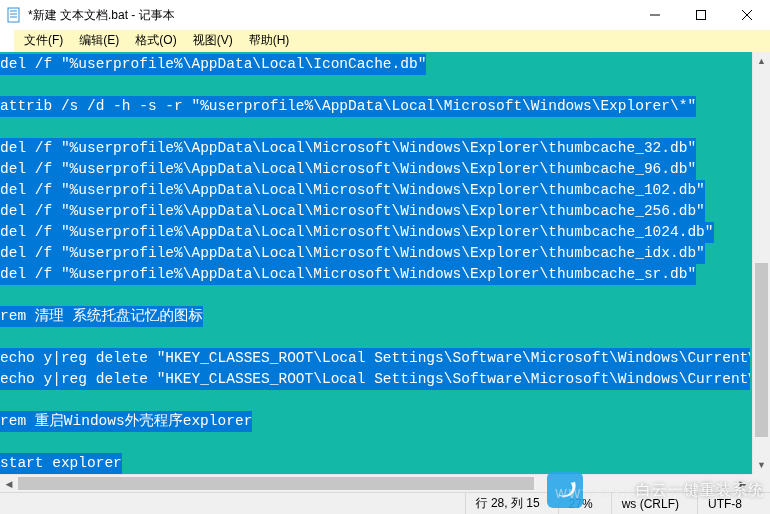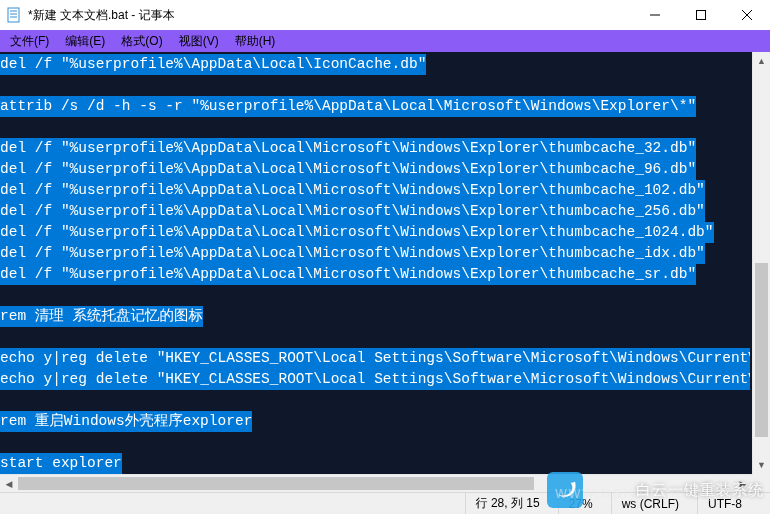--- a/index.html
+++ b/index.html
@@ -36,36 +36,37 @@
   .title-btn {
     width: 46px; height: 30px;
     display: flex; align-items: center; justify-content: center;
     font-size: 10px; color: #000;
   }
   .title-btn.close svg line { stroke: #000; }
   .title-btn svg { display:block; }
   
   .menubar {
     height: 22px;
-    display: flex; align-items: center;
-    background: #8b5cf6;
+    display: flex; 
+    background: #fef9c3;
     padding-left: 2px;
     border-top: 0;
+    margin-left: 14px;
   }
   .menuitem {
     font-size: 12px; color: #000;
     padding: 2px 8px;
     white-space: nowrap;
   }
   
   .editor-wrap {
     position: relative;
     flex: 1;
     overflow: hidden;
-    background: #0f172a;
+    background: #14b8a6;
   }
   .editor {
     position: absolute;
     left: 0; right: 20px; top: 0; bottom: 18px;
     font-family: Consolas, "Courier New", monospace;
     font-size: 14.5px;
     line-height: 21px;
     color: #000;
     white-space: pre;
     overflow: hidden;

